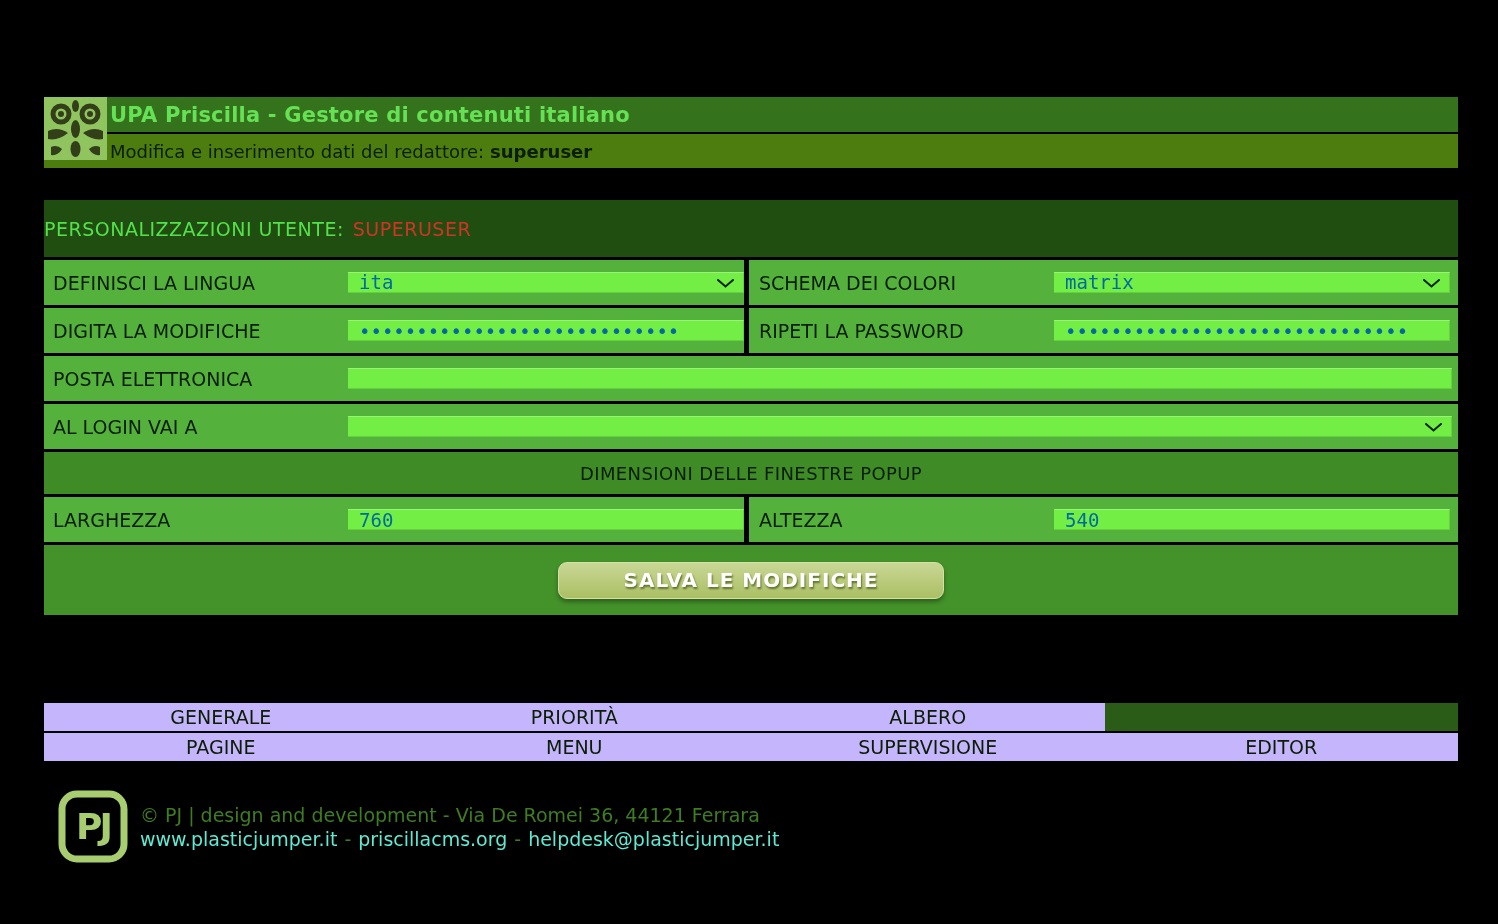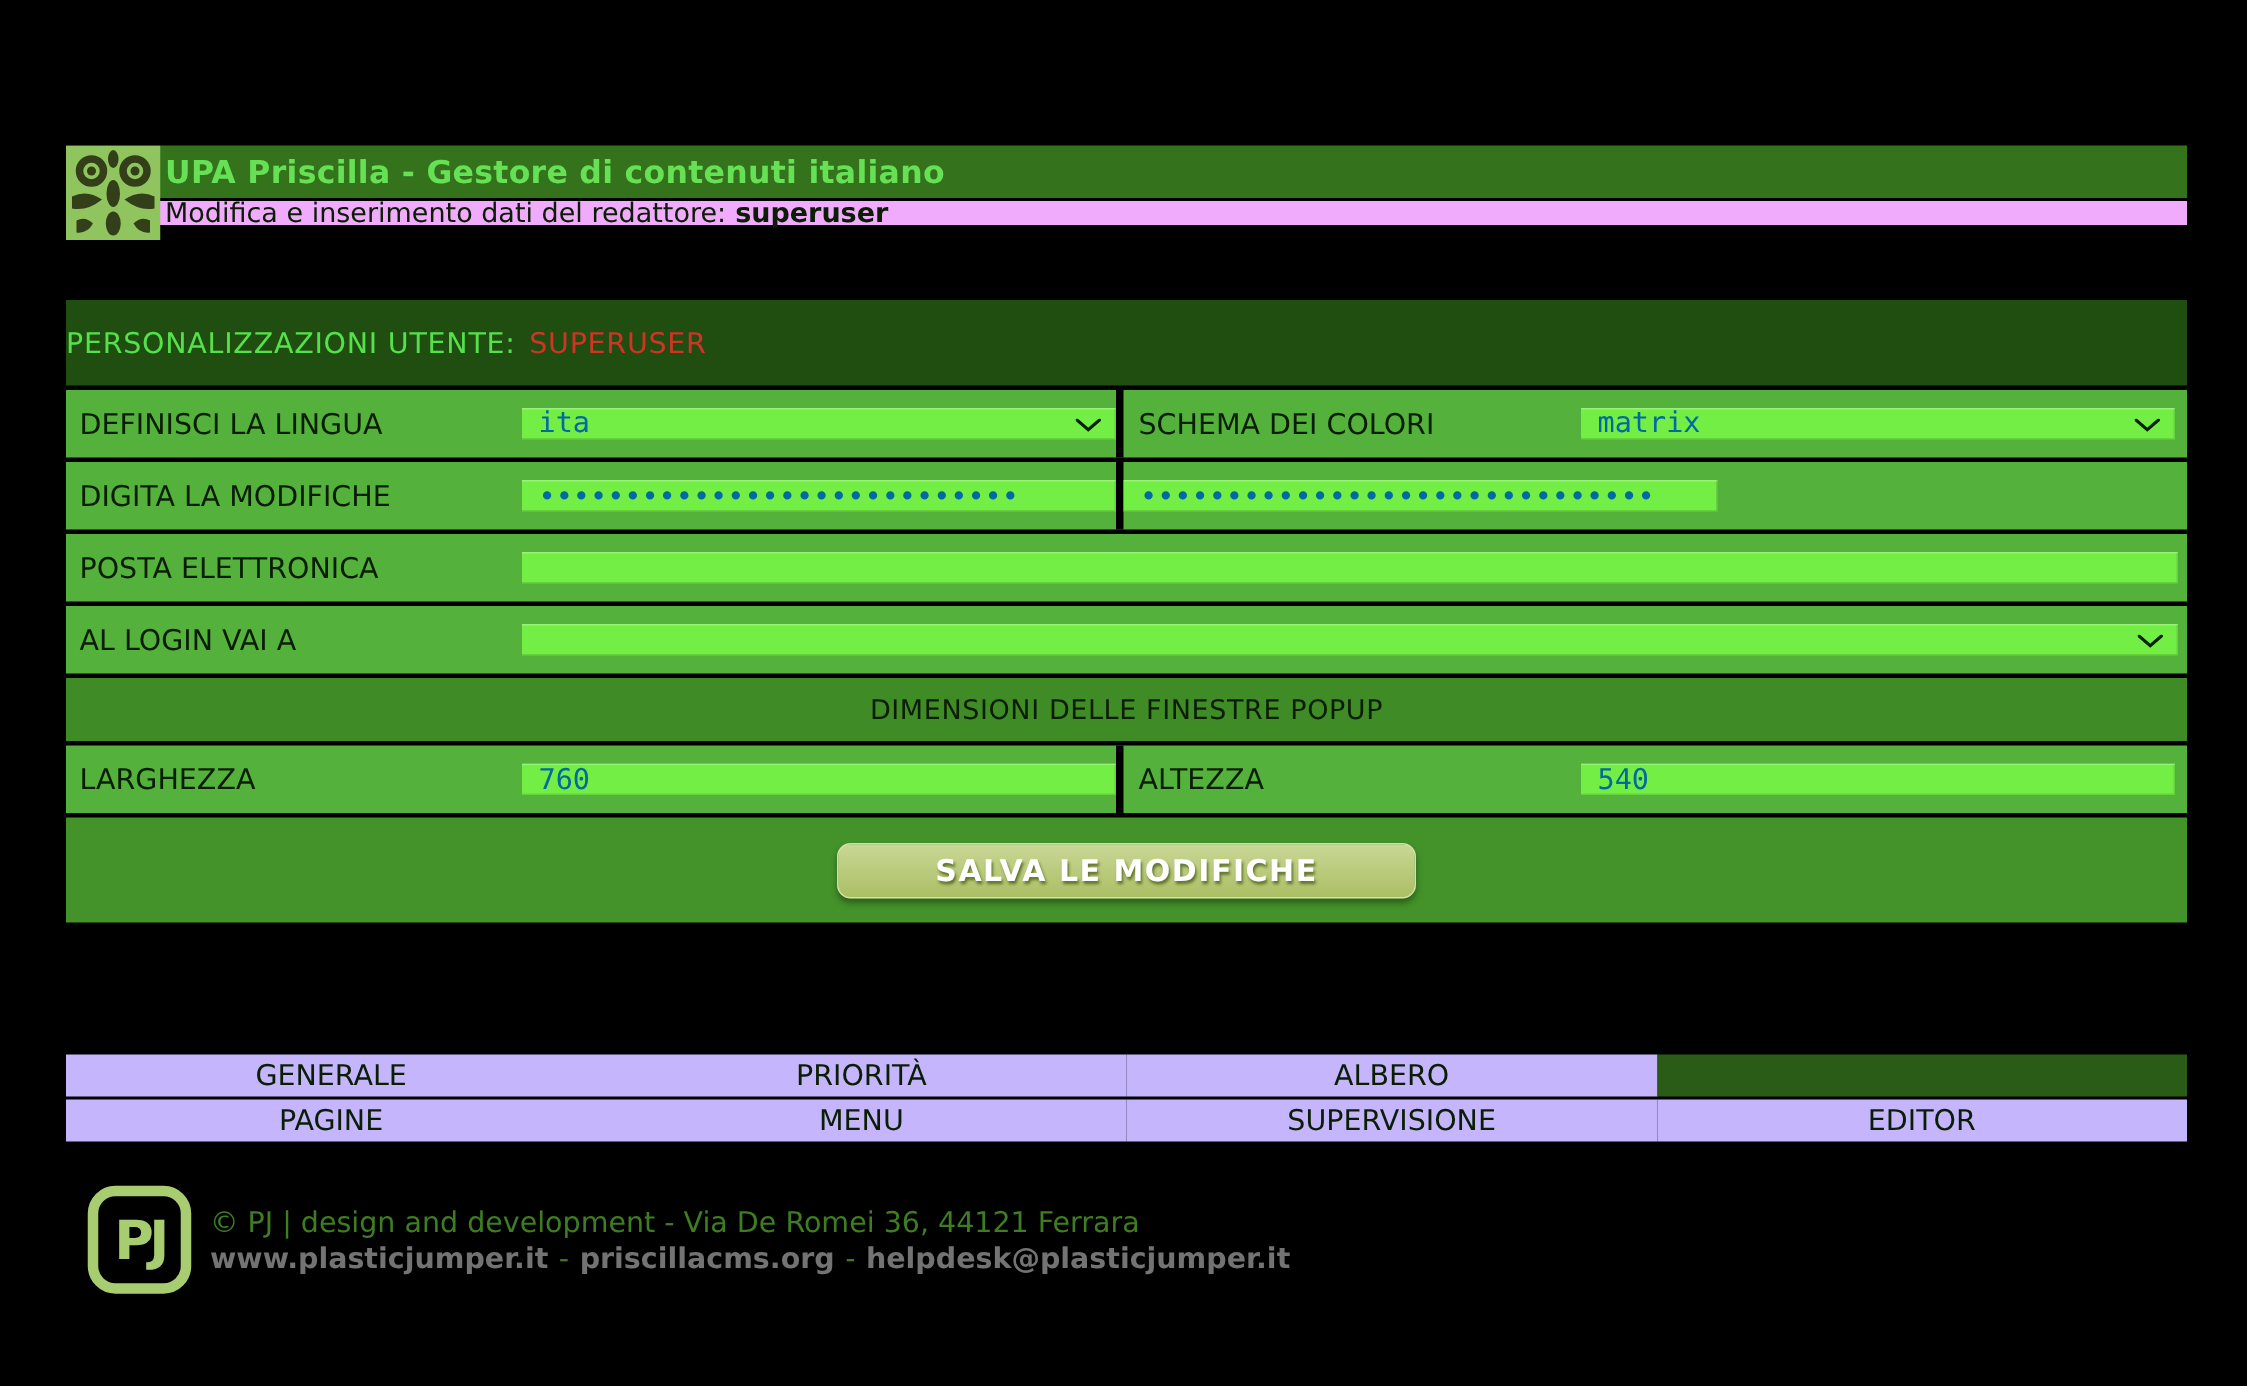--- a/index.html
+++ b/index.html
@@ -5,21 +5,21 @@
   html,body{margin:0;padding:0;background:#000;}
   .canvas{position:relative;width:1498px;height:924px;background:#000;overflow:hidden;
           font-family:"DejaVu Sans","Liberation Sans",sans-serif;}
 
   
   .header{position:absolute;left:44px;top:97px;width:1414px;}
   .logo-box{position:absolute;left:0;top:0;width:63px;height:63px;z-index:2;}
   .bar-title{height:35px;background:#35721c;display:flex;align-items:center;padding-left:66px;box-sizing:border-box;}
   .bar-title span{color:#66e155;font-size:21px;font-weight:bold;letter-spacing:.2px;}
   .bar-gap{height:2px;background:#000;}
-  .bar-sub{height:16px;background:#f0abfc;display:flex;align-items:center;padding-left:66px;box-sizing:border-box;
+  .bar-sub{height:34px;background:#4d7c0f;display:flex;align-items:center;padding-left:66px;box-sizing:border-box;
            color:#0b1d04;font-size:18px;}
   .bar-sub b{margin-left:6px;}
 
   
   .main{position:absolute;left:44px;top:200px;width:1414px;display:flex;flex-direction:column;row-gap:3px;}
   .sect1{height:57px;background:#1f4e10;display:flex;align-items:center;justify-content:flex-start;font-size:19px;letter-spacing:.5px;}
   .sect1 .t{color:#55e14b;}
   .sect1 .u{color:#d03426;margin-left:9px;}
   .row{height:45px;background:#54b23c;display:flex;align-items:center;}
   .lbl{width:304px;box-sizing:border-box;padding-left:9px;font-size:19px;color:#0b1d04;flex:none;}
@@ -52,21 +52,21 @@
   .nav-dark{width:25%;background:#2a5b17;display:flex;}
   .nav-dark .half{width:50%;display:flex;align-items:center;justify-content:center;
                   font-size:19px;color:#ffffff;cursor:pointer;margin-top:44px;}
 
   
   .footer{position:absolute;left:44px;top:790px;width:1414px;display:flex;align-items:center;}
   .pj-logo{width:70px;height:73px;margin-left:14px;flex:none;}
   .ftext{margin-left:12px;font-size:19px;line-height:24px;}
   .fline1{color:#3e7d21;}
   .fline2{color:#ffffff;}
-  .fline2 .lnk{color:#737373;cursor:pointer;font-weight:bold;}
+  .fline2 .lnk{color:#5eead4;cursor:pointer;}
   .fline2 .sep{color:#3e7d21;margin:0 7px;}
 </style>
 </head>
 <body>
 
 <div class="canvas">
 
   <div class="header">
     <div class="logo-box">
       <svg width="63" height="63" viewBox="0 0 63 63">
@@ -121,20 +121,21 @@
           <polyline points="1,1 8.5,7.5 16,1" fill="none" stroke="#072102" stroke-width="2" stroke-linecap="round"></polyline>
         </svg>
       </div>
     </div>
 
 
     <div class="row">
       <div class="lbl">DIGITA LA MODIFICHE</div>
       <input class="field w396" type="text" value="••••••••••••••••••••••••••••" style="">
       <div class="vdiv"></div>
+      <div class="lbl2">RIPETI LA PASSWORD</div>
       <input class="field w396" type="text" value="••••••••••••••••••••••••••••••" style="">
     </div>
 
     <div class="row">
       <div class="lbl">POSTA ELETTRONICA</div>
       <input class="field wfull" type="text" value="" style="">
     </div>
 
     <div class="row">
       <div class="lbl">AL LOGIN VAI A</div>

